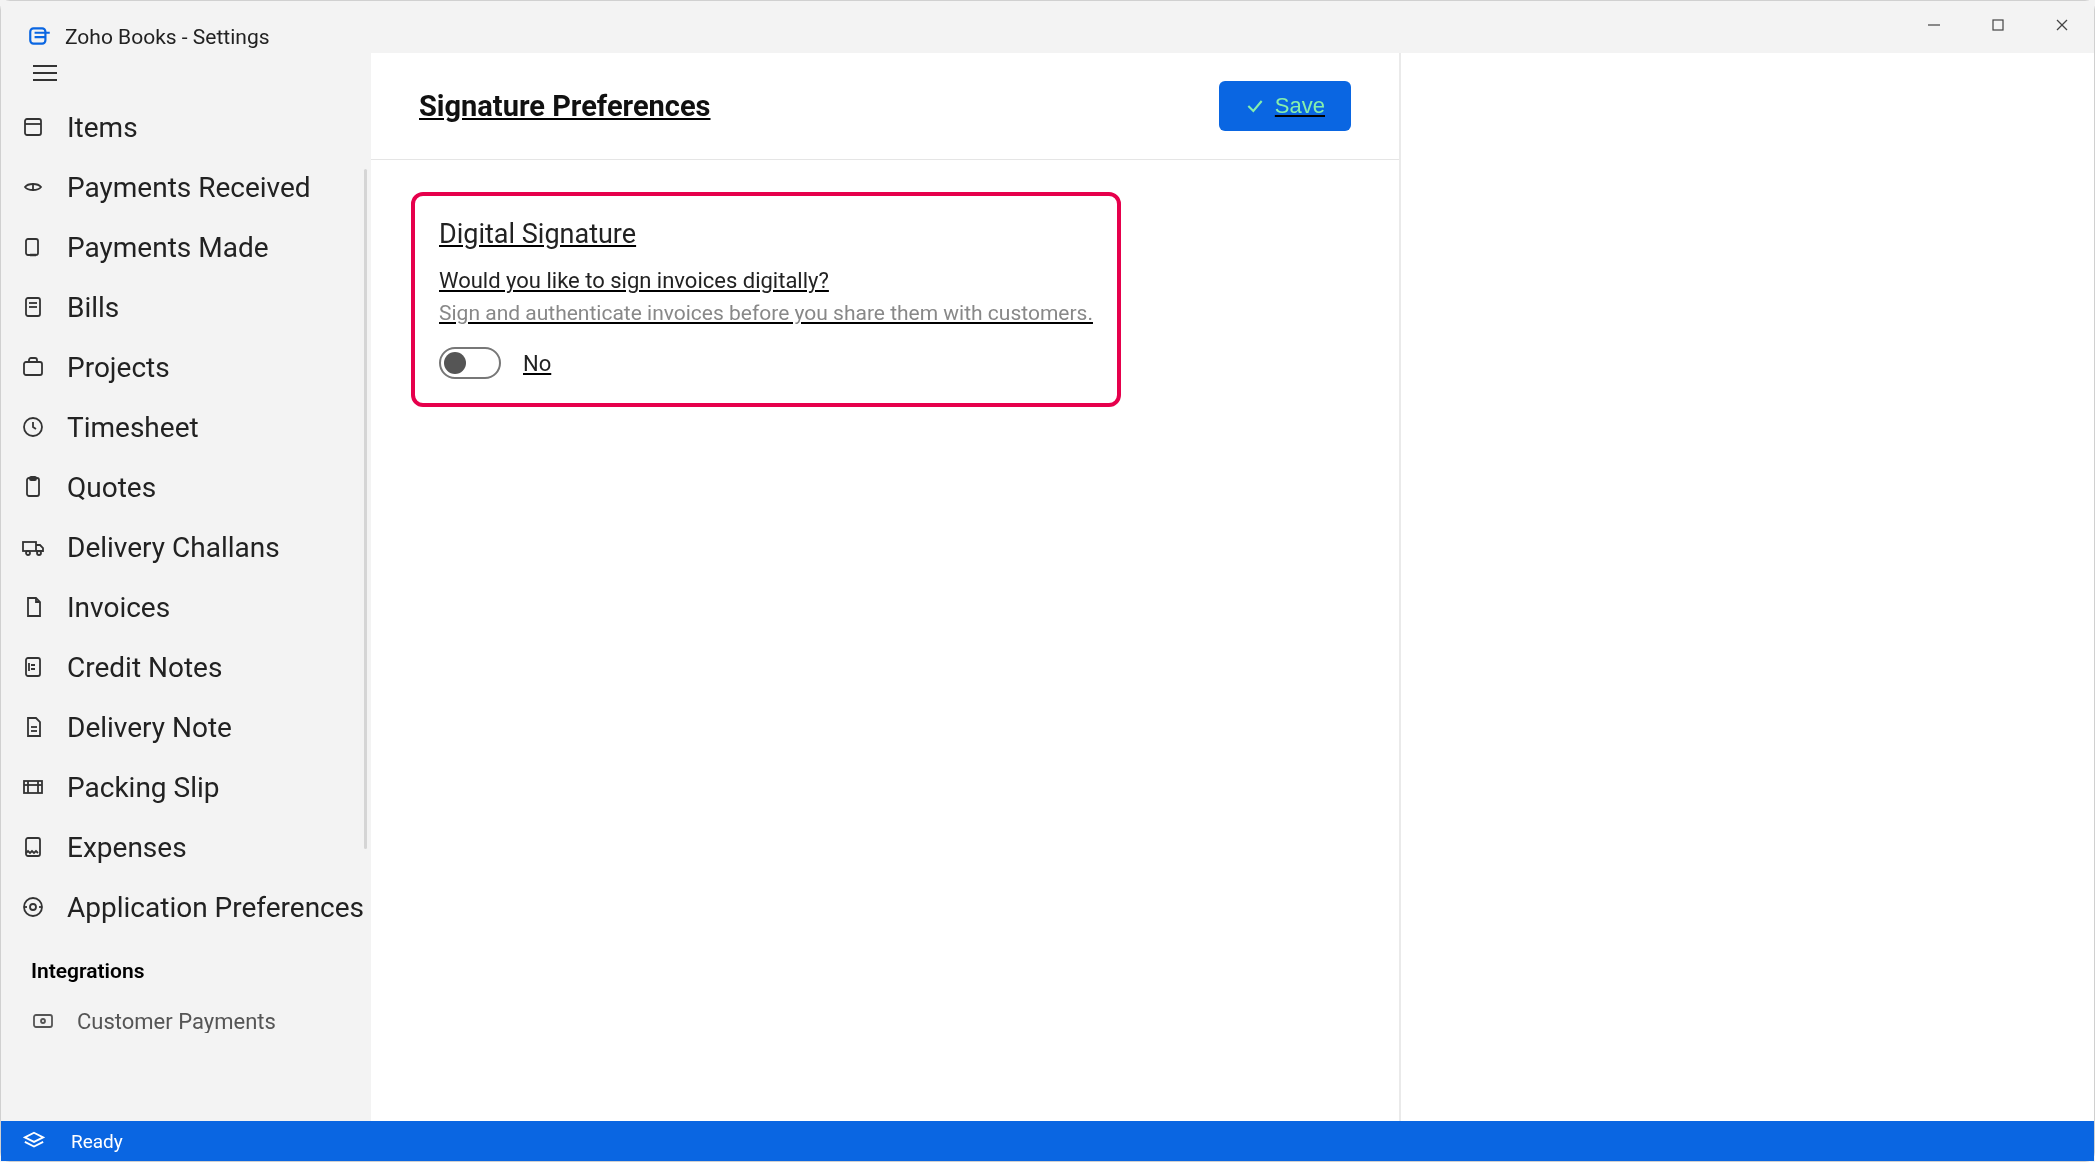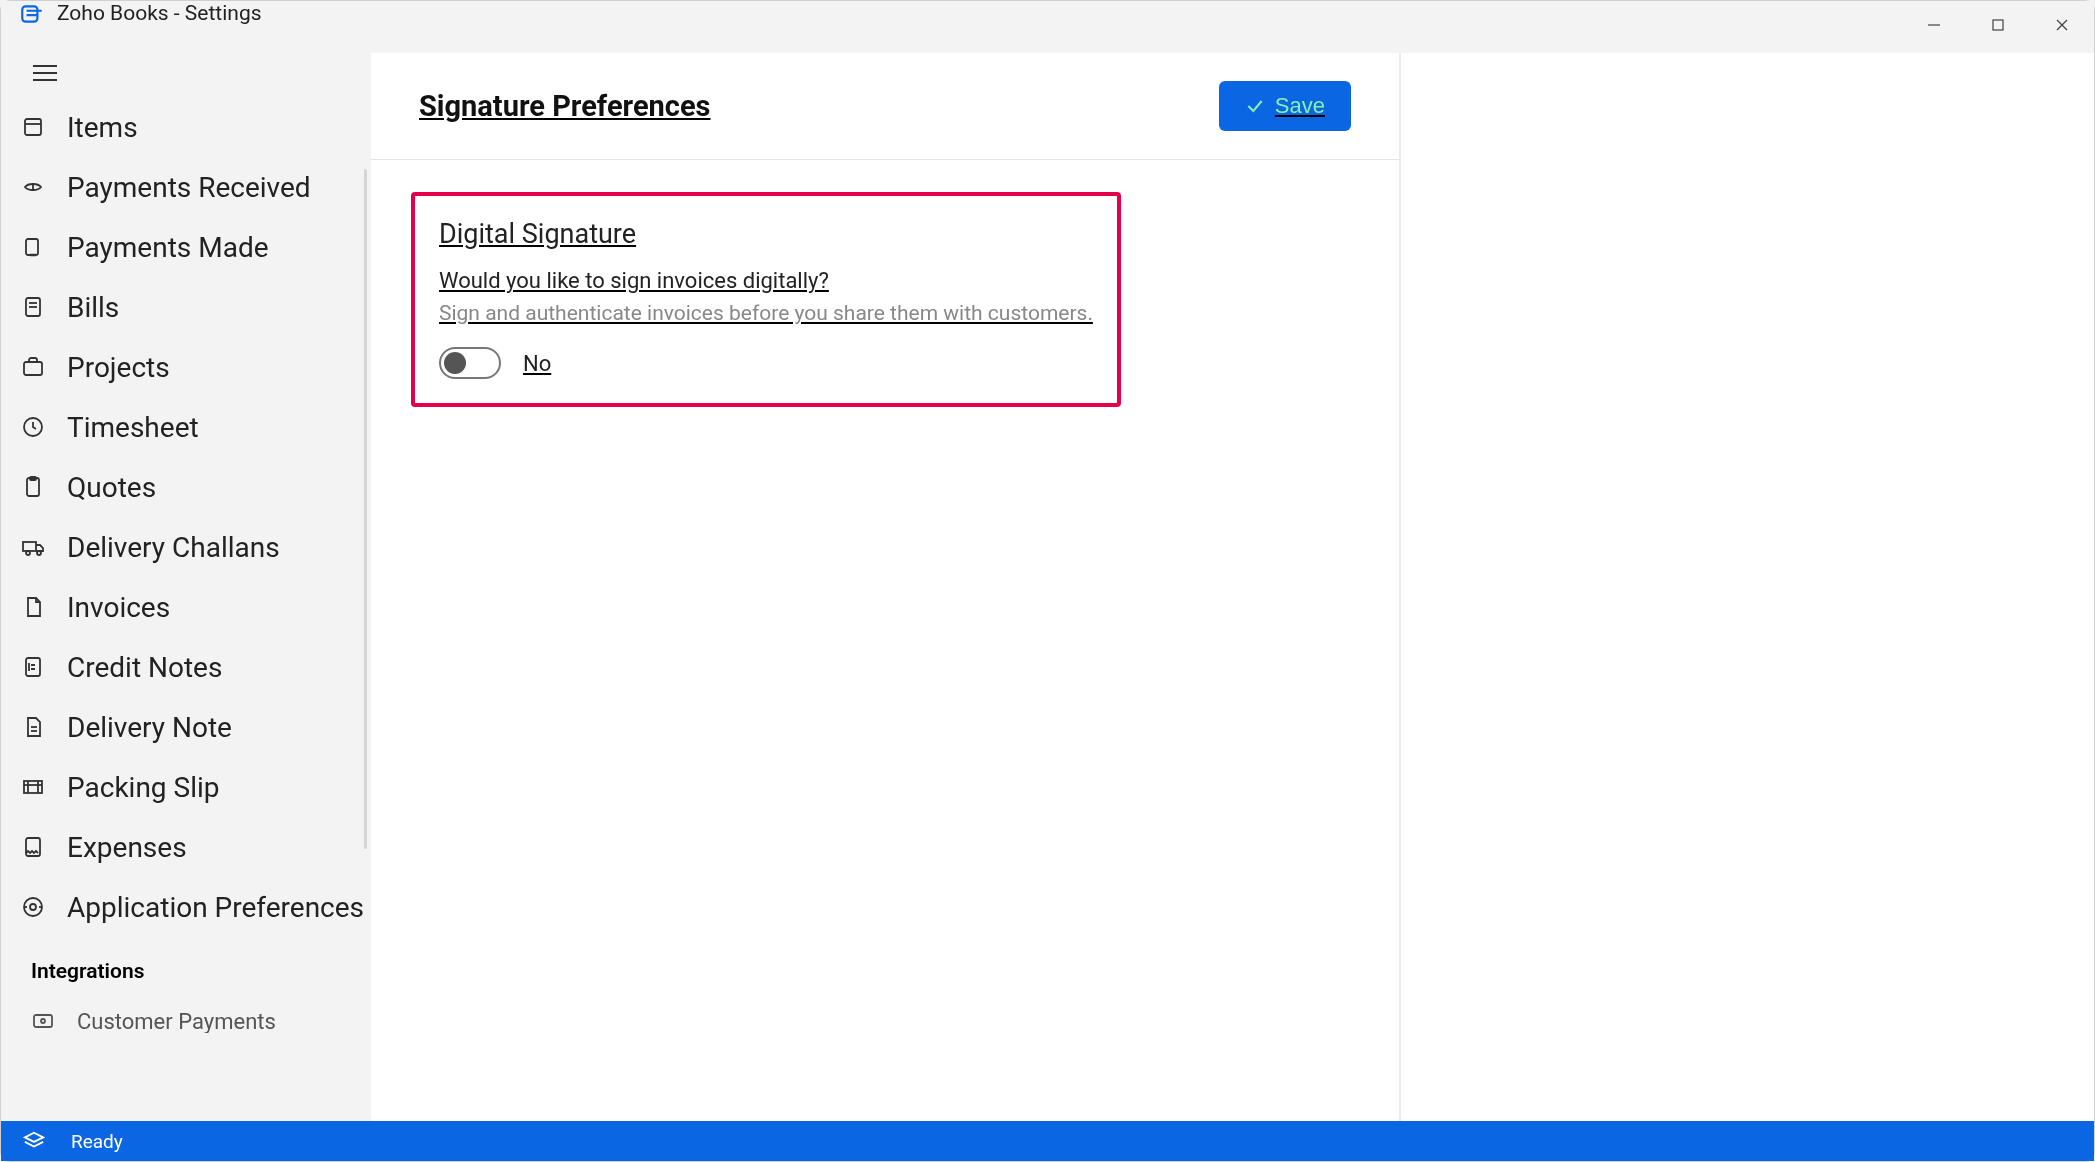--- a/index.html
+++ b/index.html
@@ -13,22 +13,22 @@
     border: 1px solid #d0d0d0;
     border-radius: 10px;
     display: flex;
     flex-direction: column;
     position: relative;
   }
 
   .titlebar {
     height: 48px;
     display: flex;
-    align-items: flex-start;
-    padding-left: 18px;
+    align-items: flex-end;
+    padding-left: 26px;
     background: #f3f3f3;
   }
   .titlebar .app-icon { width: 26px; height: 26px; color:#0a66e2; margin-right: 12px; display:flex; align-items:center; }
   .titlebar .title { font-size: 21px; color:#222; font-weight:400; }
   .win-controls { margin-left:auto; display:flex; height:100%; }
   .win-btn { width:64px; display:flex; align-items:center; justify-content:center; color:#444; }
   .win-btn svg { width:14px; height:14px; }
 
   .body-area { flex:1; display:flex; min-height:0; }
 
@@ -101,27 +101,27 @@
     font-size:22px;
     display:flex;
     align-items:center;
     gap:10px;
   }
   .save-btn svg { width:20px; height:20px; }
 
   .content-body { padding:32px 40px; }
   .card-highlight {
     border:4px solid #e6004c;
-    border-radius:4px;
+    border-radius:12px;
     padding:22px 24px 24px 24px;
     width:710px;
   }
   .card-highlight h2 { font-size:27px; font-weight:400; color:#222; margin-bottom:18px;}
   .question { font-size:22px; color:#222; margin-bottom:8px;}
-  .hint { font-size:21px; color:#888; margin-bottom:22px;}
+  .hint { font-size:21px; color:#888; margin-bottom:22px;text-align:center;}
   .toggle-row { display:flex; align-items:center; gap:22px;}
   .toggle {
     width:62px; height:32px; border:2px solid #777; border-radius:16px; position:relative; background:#fff;
   }
   .toggle .knob { position:absolute; left:3px; top:3px; width:22px; height:22px; border-radius:50%; background:#555;}
   .toggle-label { font-size:22px; color:#222;}
 
   .right-pane { flex:1; background:#fff; margin-top:4px;}
 
   .statusbar {

